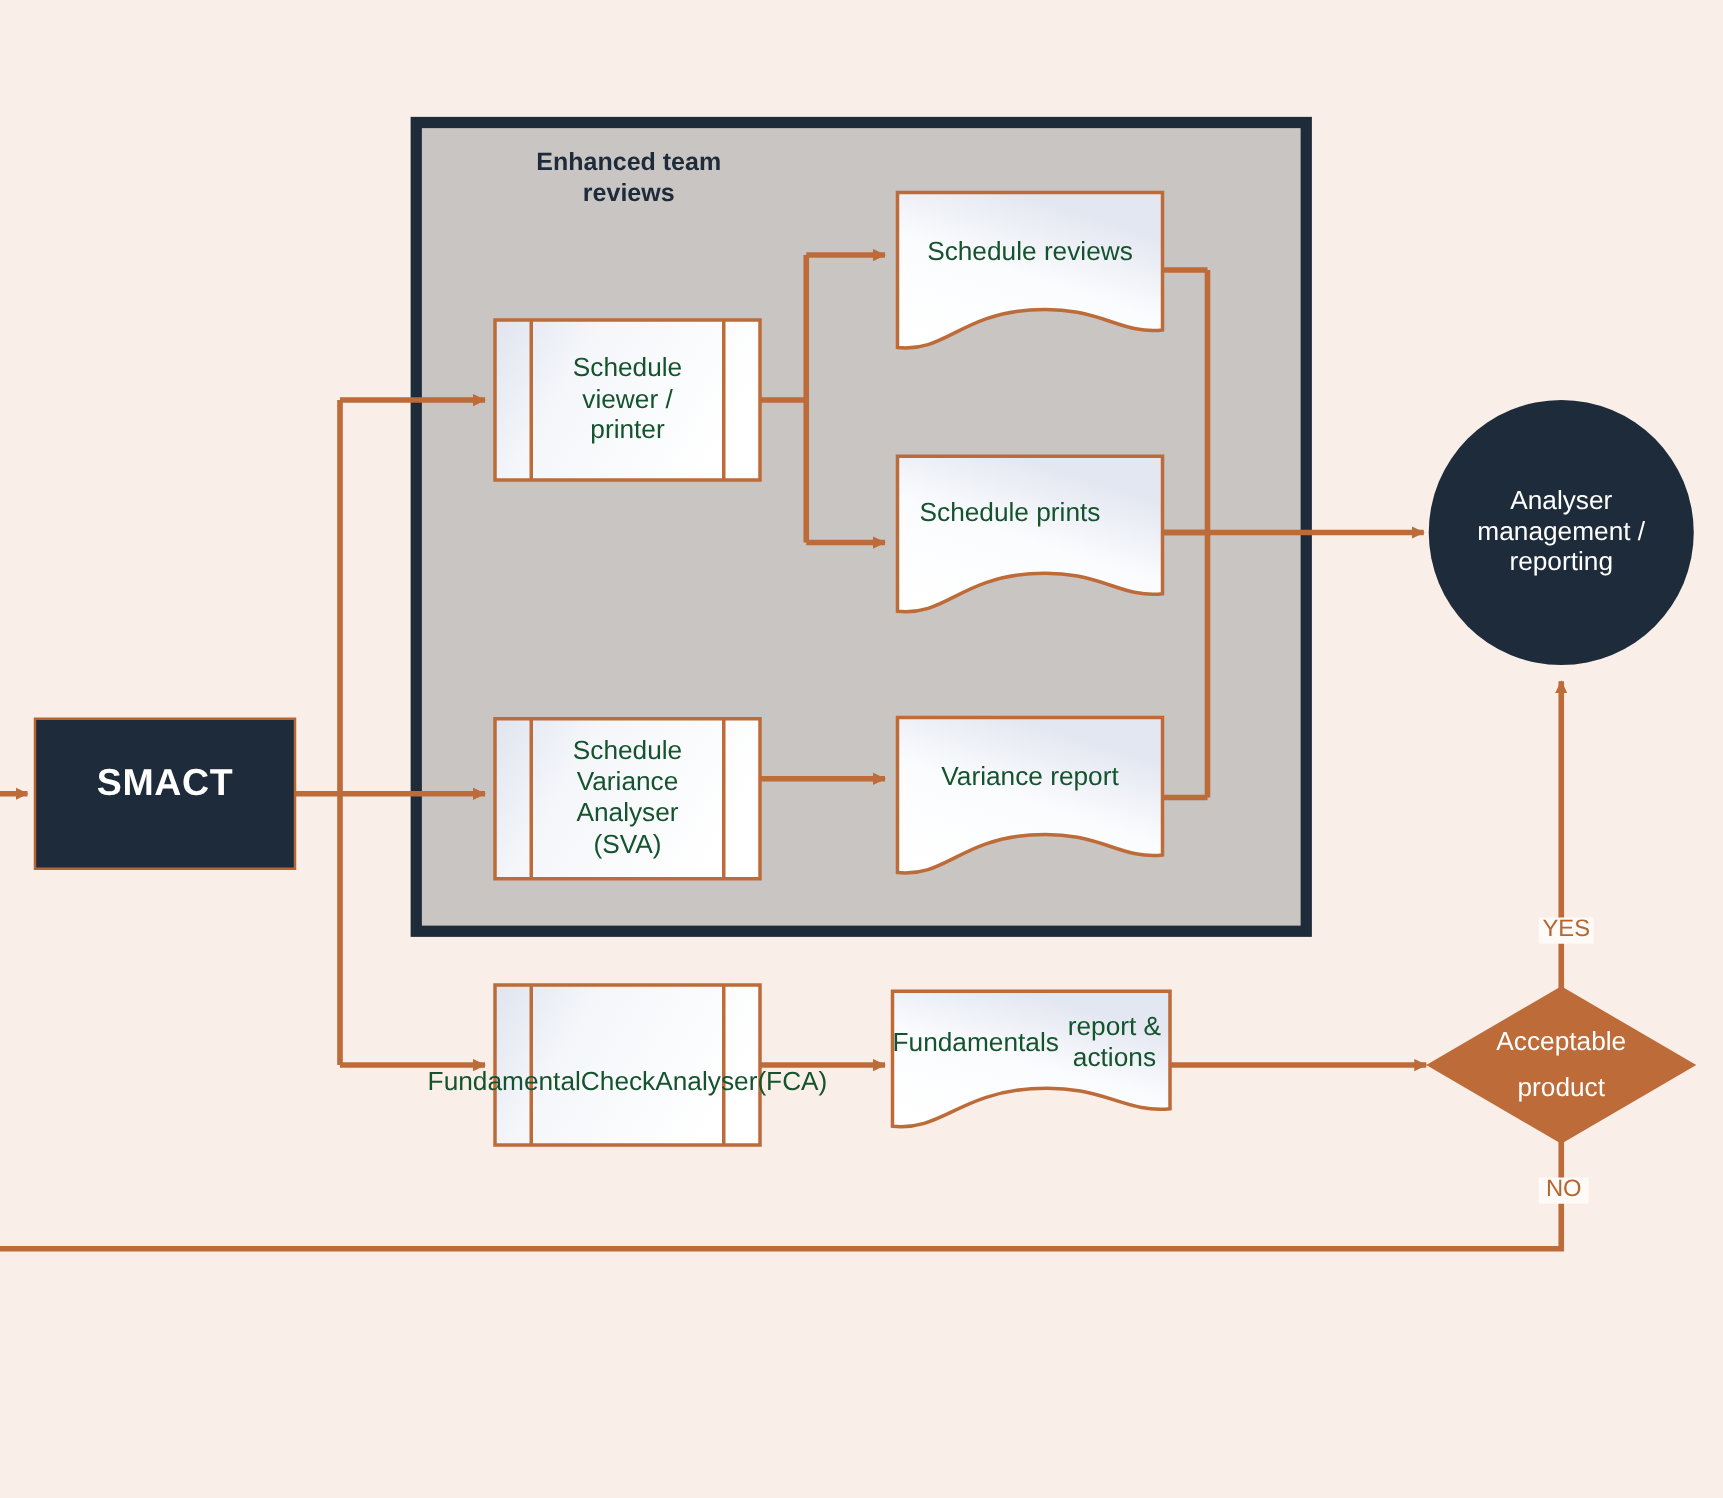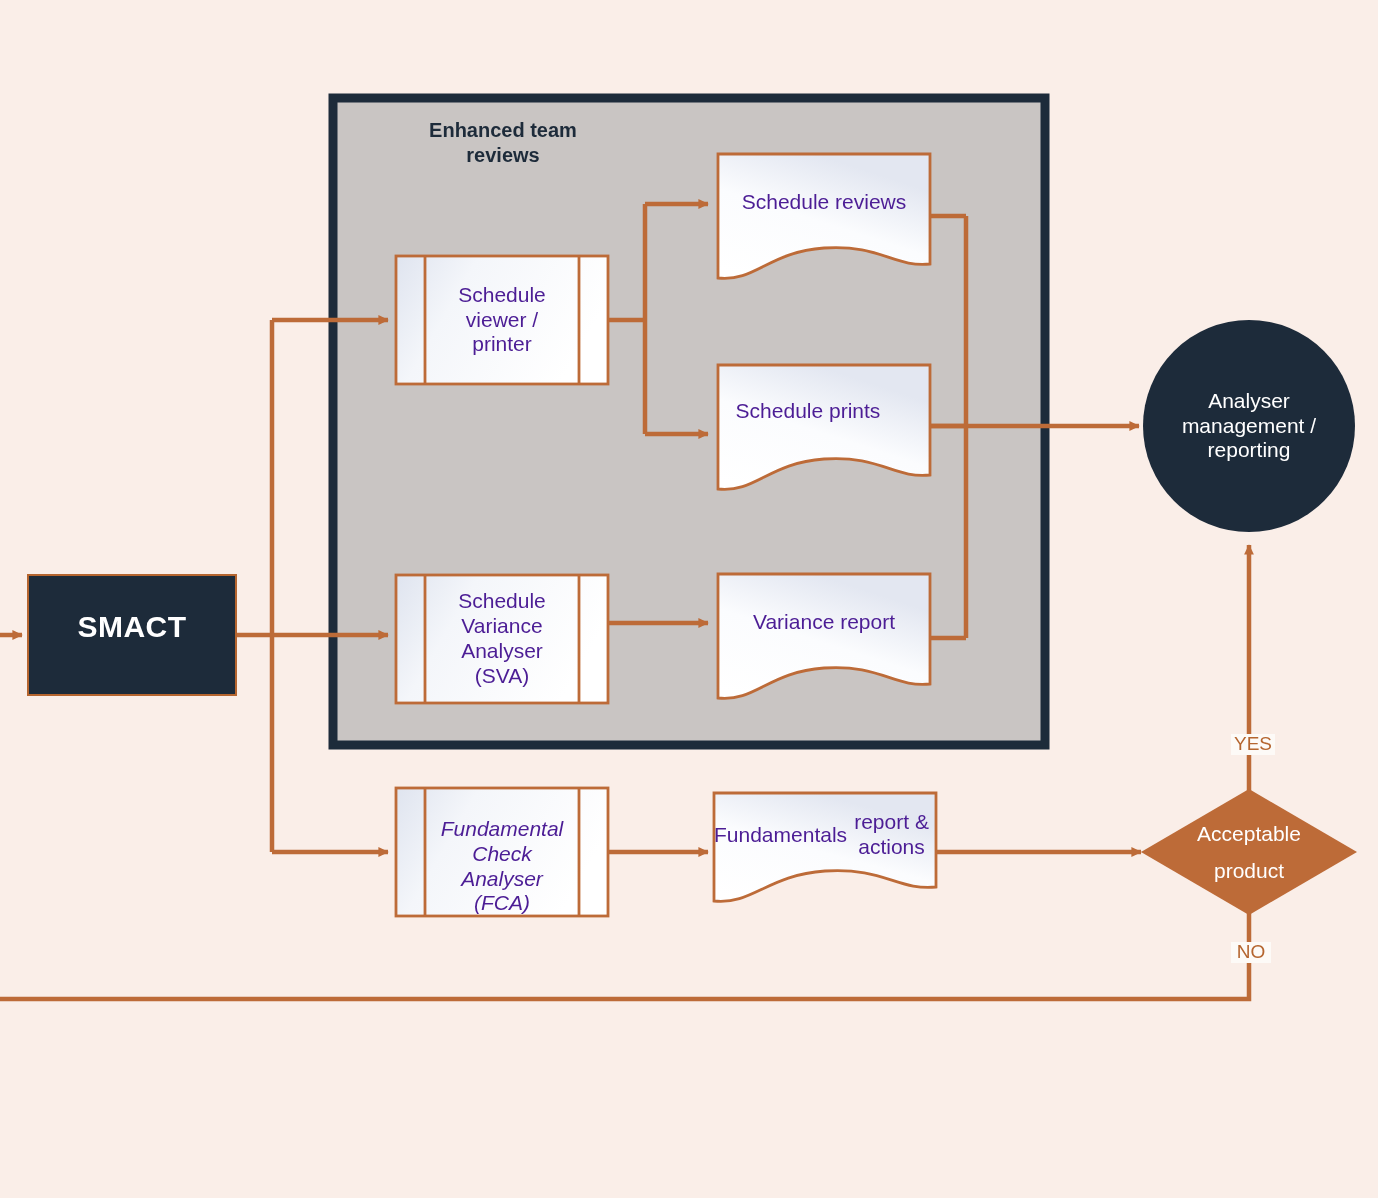--- a/index.html
+++ b/index.html
@@ -27,21 +27,21 @@
   }
   .node-label {
     position: absolute;
     display: flex;
     align-items: center;
     justify-content: center;
     text-align: center;
     pointer-events: none;
     line-height: 1.18;
   }
-  .lbl-dark { color: #4c1d95; font-size: 21px; }
+  .lbl-dark { color: #14532d; font-size: 21px; }
   .lbl-white { color: #ffffff; font-size: 21px; }
   .lbl-smact {
     color: #ffffff;
     font-size: 30px;
     font-weight: bold;
     letter-spacing: 0.5px;
   }
   .lbl-group-title {
     color: #1d2b3a;
     font-size: 20px;
@@ -191,21 +191,21 @@
     <div>printer</div>
   </div>
 
   <div class="node-label lbl-dark" style="left:425px; top:575px; width:154px; height:128px; flex-direction:column;">
     <div>Schedule</div>
     <div>Variance</div>
     <div>Analyser</div>
     <div>(SVA)</div>
   </div>
 
-  <div class="node-label lbl-dark" style="left:420px; top:788px; width:164px; height:157px; flex-direction:column;font-style:italic;">
+  <div class="node-label lbl-dark" style="left:420px; top:788px; width:164px; height:157px; flex-direction:row;">
     <div>Fundamental</div>
     <div>Check</div>
     <div>Analyser</div>
     <div>(FCA)</div>
   </div>
 
   <div class="node-label lbl-dark" style="left:718px; top:172px; width:212px; height:60px;">Schedule reviews</div>
 
   <div class="node-label lbl-dark" style="left:718px; top:381px; width:180px; height:60px;">Schedule prints</div>
 

